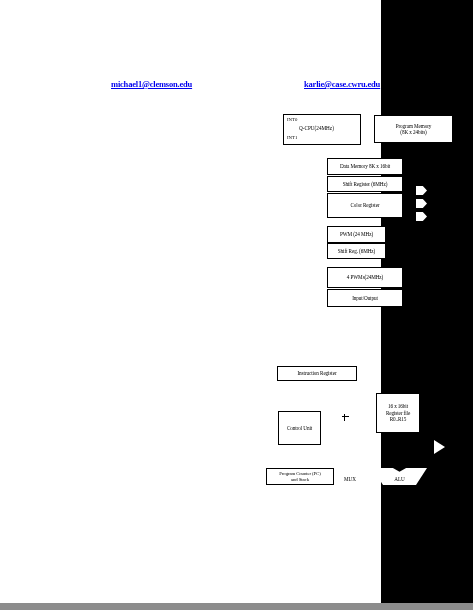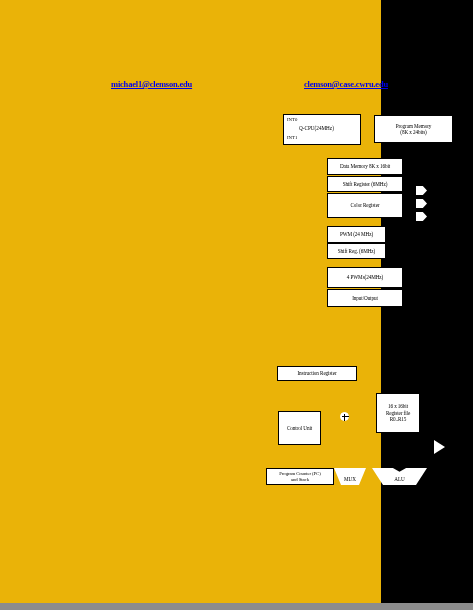--- a/index.html
+++ b/index.html
@@ -13,21 +13,21 @@
     position: relative;
     overflow: hidden;
     font-family: "Liberation Serif", serif;
     color: #ffffff;
   }
   .page {
     position: absolute;
     left: 0; top: 0;
     width: 381px;
     height: 610px;
-    background: #eab308;
+    background: #ffffff;
   }
   
   .link {
     position: absolute;
     color: #0000ee;
     text-decoration: underline;
     font-size: 8.5px;
     font-weight: bold;
     letter-spacing: -0.2px;
     white-space: nowrap;
@@ -125,21 +125,21 @@
     width: 473px; height: 7px;
     background: #8c8c8c;
   }
 </style>
 </head>
 <body>
 
 <div class="page">
 
   <a id="link-left" class="link" href="#">michael1@clemson.edu</a>
-  <a id="link-right" class="link" href="#">clemson@case.cwru.edu</a>
+  <a id="link-right" class="link" href="#">karlie@case.cwru.edu</a>
 
   <div id="cpu-block">
     <span id="cpu-int0">INT0</span>
     <span id="cpu-core">Q-CPU(24MHz)</span>
     <span id="cpu-int1">INT1</span>
   </div>
 
   <div class="blk" style="left:374px; top:115px; width:79px; height:28px; flex-direction:column;">
     <span>Program Memory</span>
     <span>(8K x 24bits)</span>

